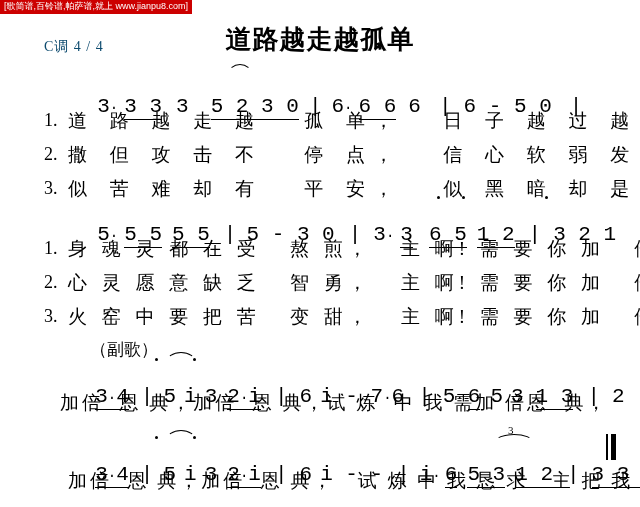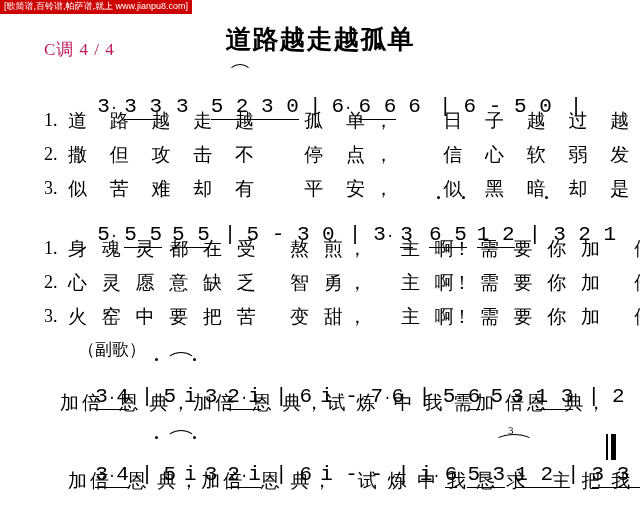--- a/index.html
+++ b/index.html
@@ -36,23 +36,23 @@
     font-size: 26px;
     font-weight: bold;
     font-family: "Liberation Sans", sans-serif;
     color: #000;
     letter-spacing: 1px;
   }
   .key {
     position: absolute;
     top: 38px;
     left: 44px;
-    font-size: 17px;
+    font-size: 14px;
     font-family: "Liberation Serif", serif;
-    color: #be185d;
+    color: #0c4a6e;
     letter-spacing: 1px;
   }
 
   
   .blk {
     position: absolute;
     white-space: pre;
     color: #000;
   }
   .notes {
@@ -64,20 +64,21 @@
     font-family: "Liberation Serif", serif;
     font-size: 19px;
   }
   .lyrnum {
     font-family: "Liberation Serif", serif;
     font-size: 18px;
   }
   .fuge {
     font-family: Liberation Serif, serif;
     font-size: 17px;
+    margin-left: 12px;
   }
   
   .ul { border-bottom: 1.6px solid #000; padding-bottom: 1px; }
   
   .slur {
     position: absolute;
     border: 1.4px solid #000;
     border-bottom: none;
     border-left-color: transparent;
     border-right-color: transparent;

